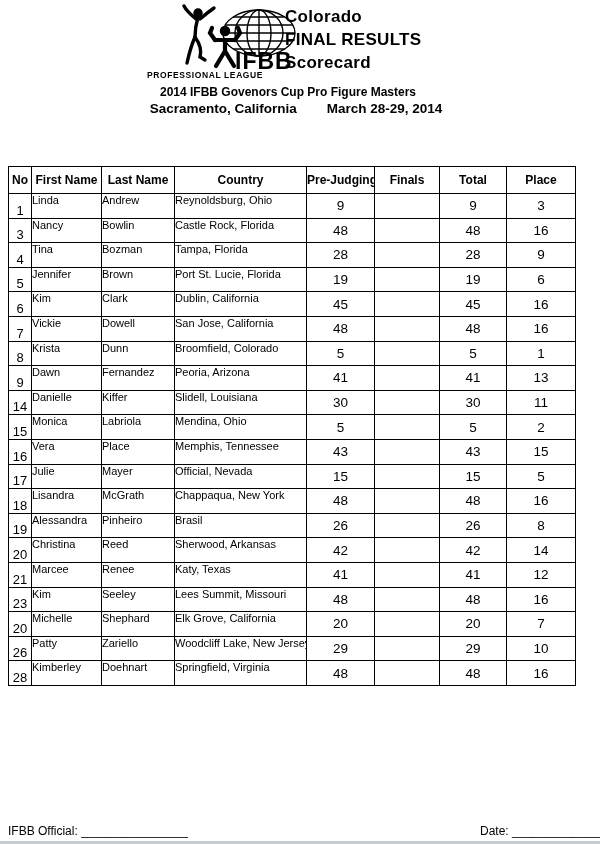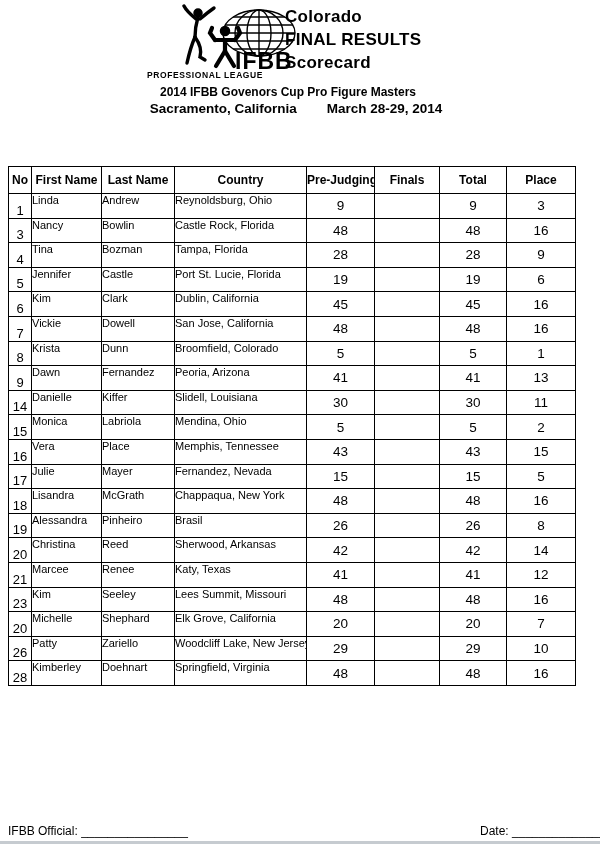--- a/index.html
+++ b/index.html
@@ -180,21 +180,21 @@
           <td class="col-last_name">Bozman</td>
           <td class="col-country">Tampa, Florida</td>
           <td class="col-pre_judging">28</td>
           <td class="col-finals"></td>
           <td class="col-total">28</td>
           <td class="col-place">9</td>
         </tr>
         <tr>
           <td class="col-no">5</td>
           <td class="col-first_name">Jennifer</td>
-          <td class="col-last_name">Castle</td>
+          <td class="col-last_name">Brown</td>
           <td class="col-country">Port St. Lucie, Florida</td>
           <td class="col-pre_judging">19</td>
           <td class="col-finals"></td>
           <td class="col-total">19</td>
           <td class="col-place">6</td>
         </tr>
         <tr>
           <td class="col-no">6</td>
           <td class="col-first_name">Kim</td>
           <td class="col-last_name">Clark</td>
@@ -261,21 +261,21 @@
           <td class="col-country">Memphis, Tennessee</td>
           <td class="col-pre_judging">43</td>
           <td class="col-finals"></td>
           <td class="col-total">43</td>
           <td class="col-place">15</td>
         </tr>
         <tr>
           <td class="col-no">17</td>
           <td class="col-first_name">Julie</td>
           <td class="col-last_name">Mayer</td>
-          <td class="col-country">Fernandez, Nevada</td>
+          <td class="col-country">Official, Nevada</td>
           <td class="col-pre_judging">15</td>
           <td class="col-finals"></td>
           <td class="col-total">15</td>
           <td class="col-place">5</td>
         </tr>
         <tr>
           <td class="col-no">18</td>
           <td class="col-first_name">Lisandra</td>
           <td class="col-last_name">McGrath</td>
           <td class="col-country">Chappaqua, New York</td>

